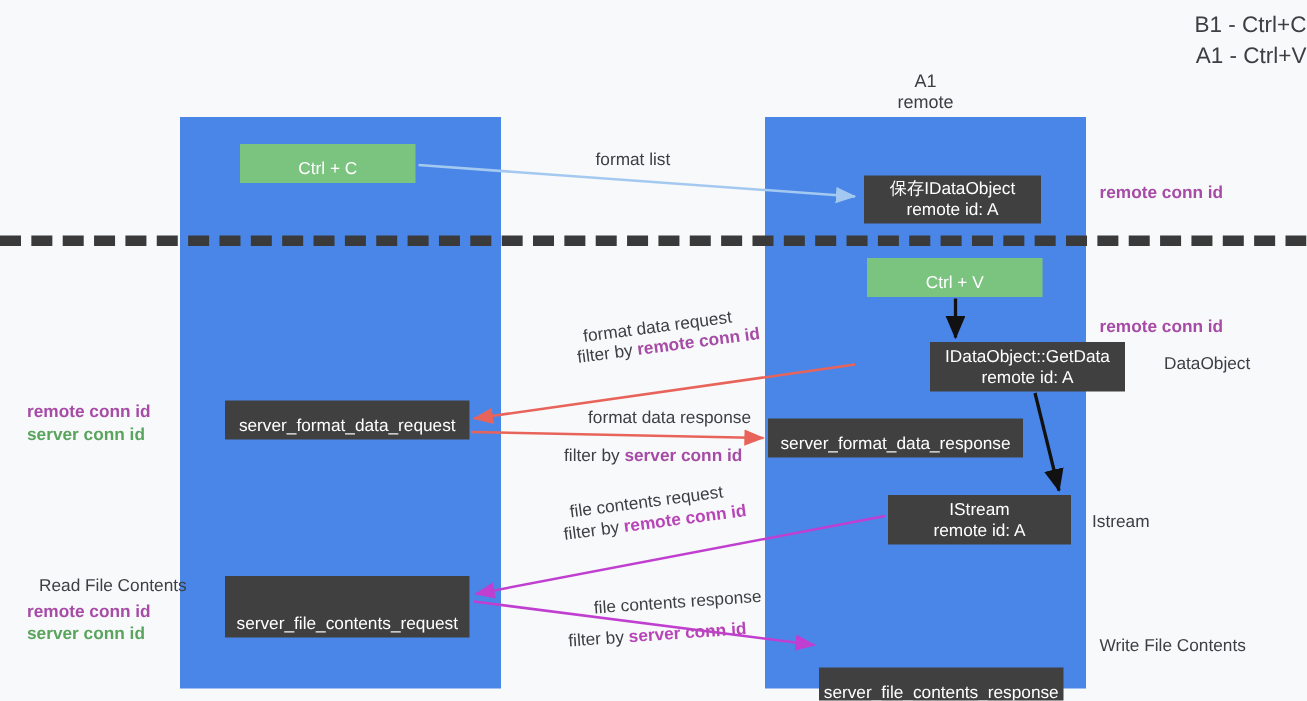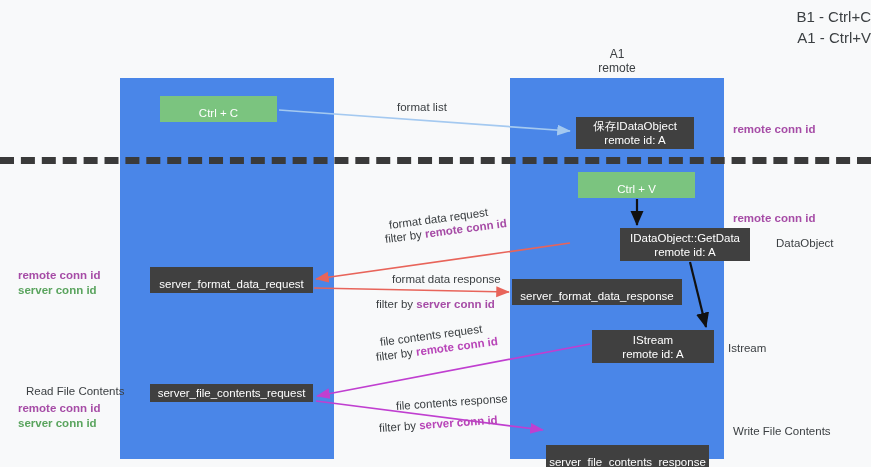--- a/index.html
+++ b/index.html
@@ -48,21 +48,21 @@
   .node.green{background:#7bc47f;}
   .node.orange{background:#404040;}
 
   #n-ctrlc{left:160px;top:96px;width:117px;height:26px;}
   #n-ctrlv{left:578px;top:172px;width:117px;height:26px;}
   #n-saveido{left:576px;top:117px;width:118px;height:32px;}
   #n-getdata{left:572px;top:228px;width:130px;height:33px;margin-left:48px;}
   #n-istream{left:592px;top:330px;width:122px;height:33px;}
   #n-sfdreq{left:150px;top:267px;width:163px;height:26px;}
   #n-sfdres{left:512px;top:279px;width:170px;height:26px;}
-  #n-sfcreq{left:150px;top:384px;width:163px;height:18px;}
+  #n-sfcreq{left:150px;top:384px;width:163px;height:41px;}
   #n-sfcres{left:546px;top:417px;width:163px;height:26px;margin-top:28px;}
 
   
   .elabel{
     font-size:11.5px;color:#3c4043;white-space:nowrap;
   }
   .elabel .purple{color:#a64ca6;font-weight:bold;}
   .elabel .magenta{color:#b845b8;font-weight:bold;}
 
   #lbl-formatlist{left:397px;top:101px;}

